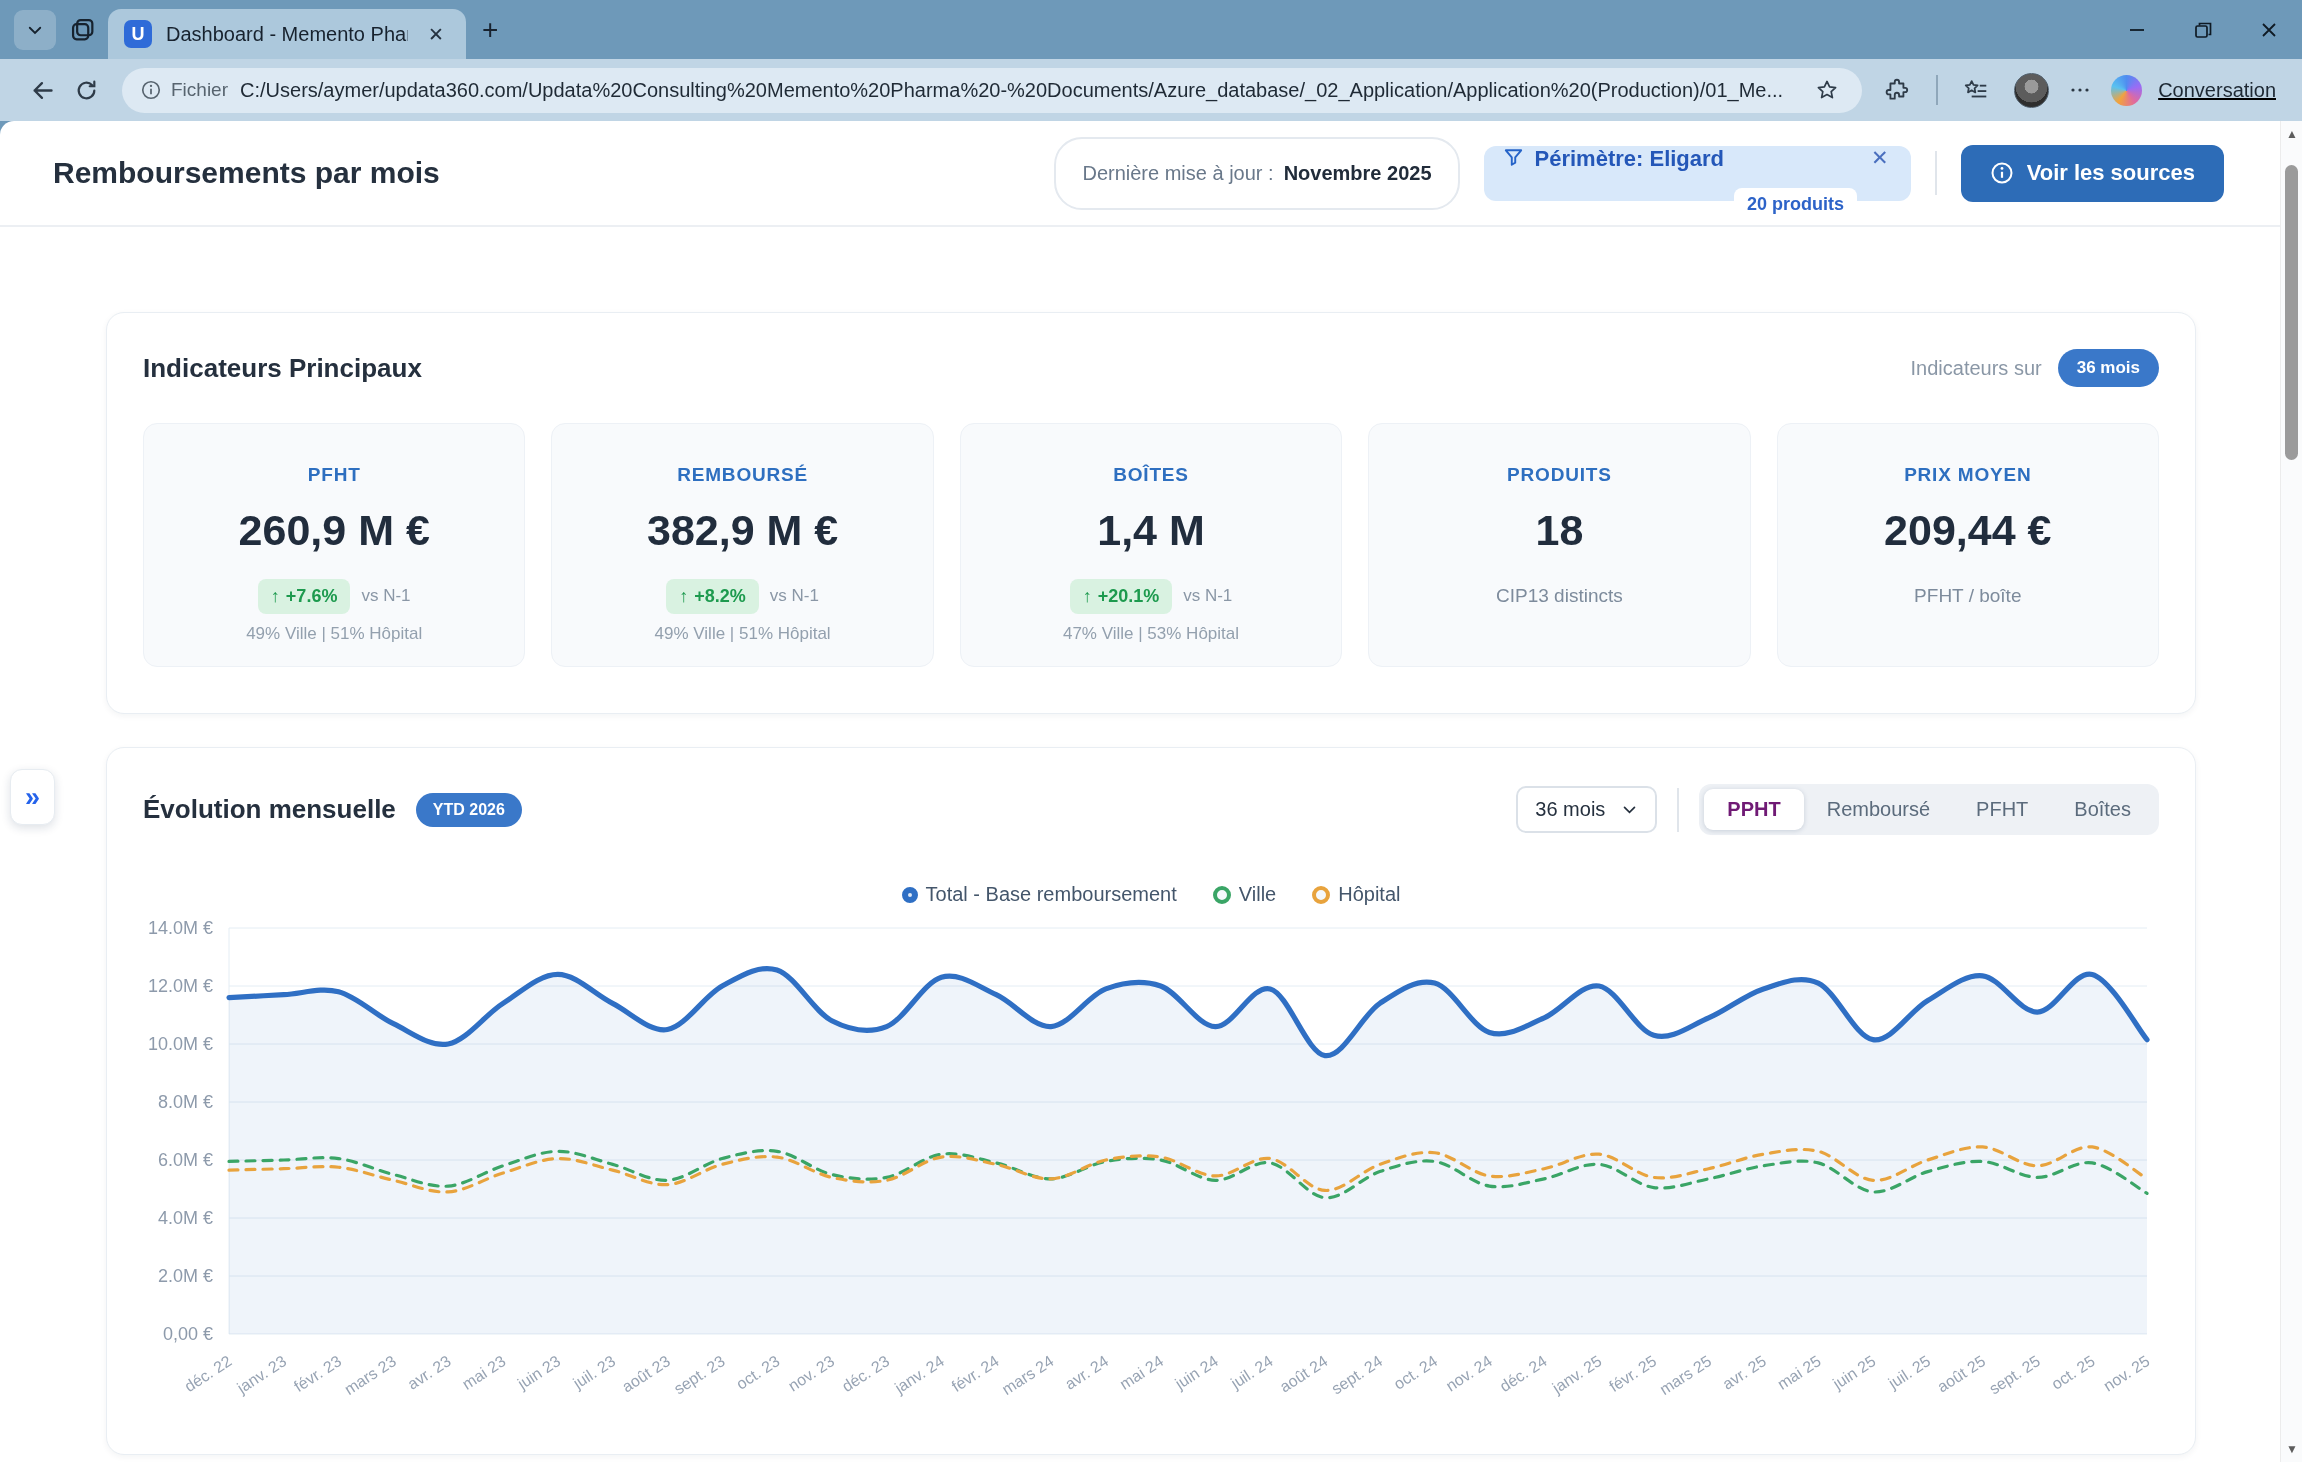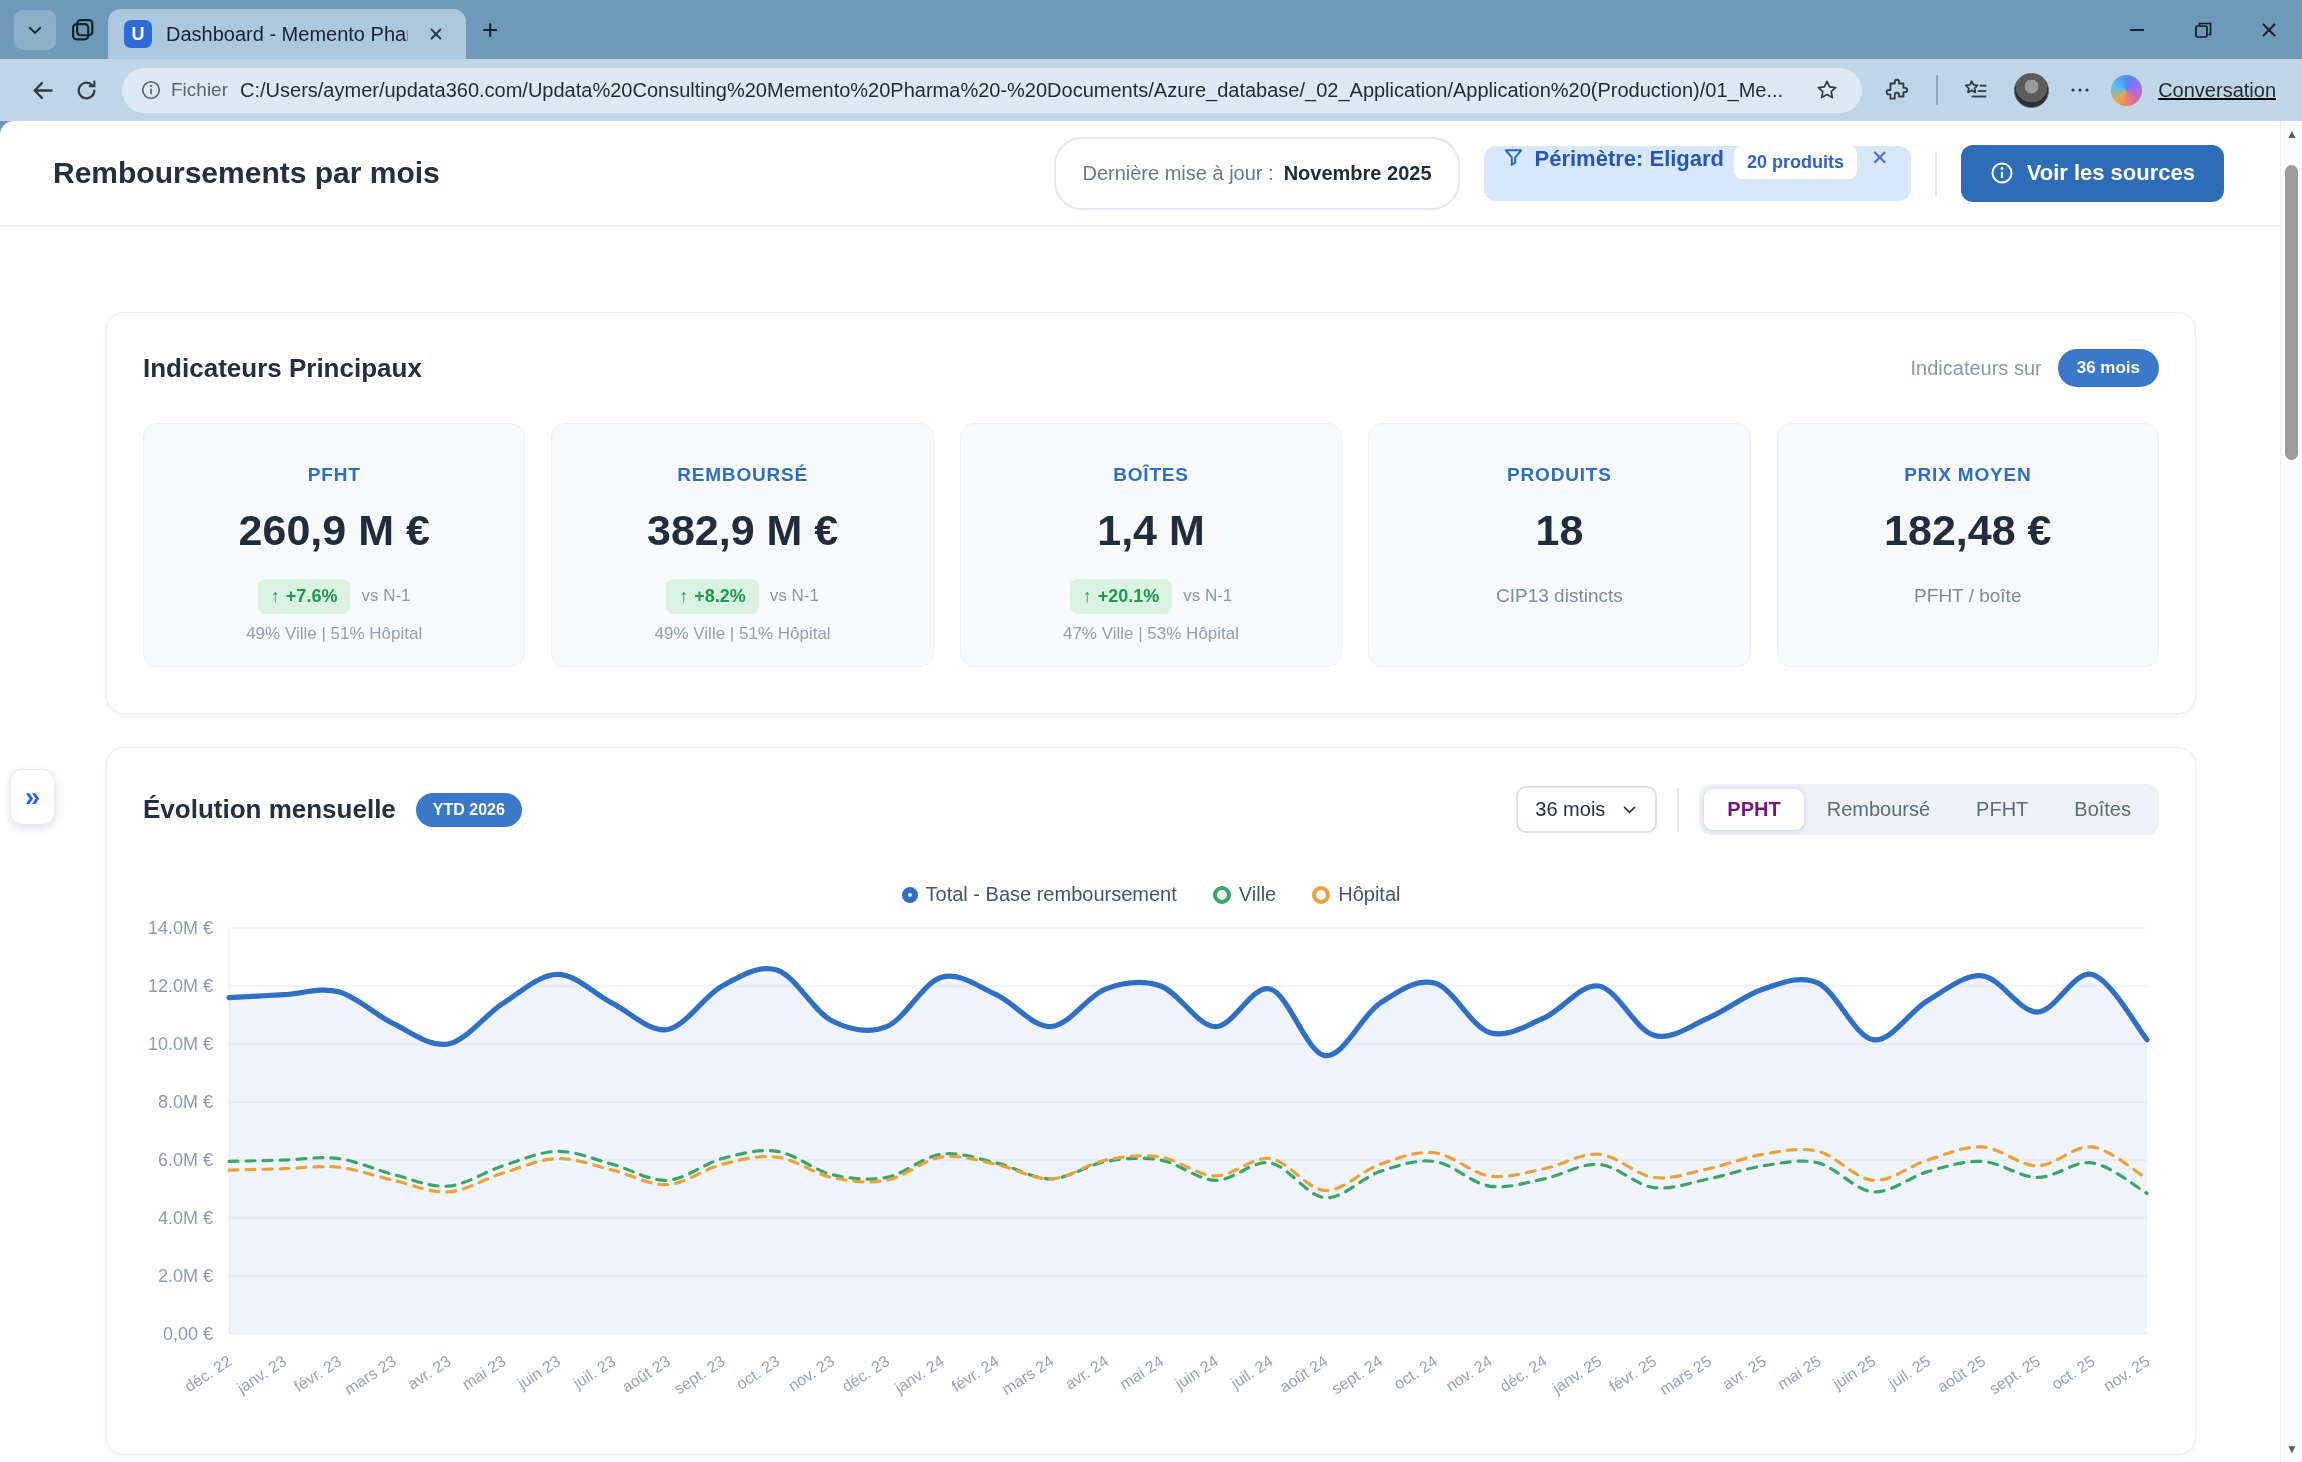--- a/index.html
+++ b/index.html
@@ -43,21 +43,21 @@
   .page-header { height:106px; display:flex; align-items:center; padding:0 78px 0 53px; border-bottom:2px solid #eceff3; }
   .page-title { font-size:30px; font-weight:bold; color:#25303e; }
   .ph-right { margin-left:auto; display:flex; align-items:center; gap:24px; }
   .update-pill { height:73px; border:2px solid #e4e9ef; border-radius:28px; background:#fff; display:flex;
                  align-items:center; gap:10px; padding:0 26px; font-size:20px; }
   .update-label { color:#69788a; }
   .update-value { color:#212c3a; font-weight:bold; }
   .filter-chip { height:55px; background:#d8e8fa; border-radius:12px; display:flex; align-items:flex-start;
                  gap:10px; padding:0 18px; }
   .filter-label { color:#2457b8; font-weight:bold; font-size:22px; }
-  .filter-badge { background:#fff; border-radius:8px; padding:6px 13px; color:#2d63c8; font-weight:bold; font-size:18px; }
+  .filter-badge { background:#fff; border-radius:8px; padding:6px 13px; color:#2d63c8; font-weight:bold; font-size:18px;margin-top:42px; }
   .filter-close { color:#4a6fbe; font-size:21px; padding:0 4px; }
   .vdiv { width:2px; height:44px; background:#e0e5eb; }
   .sources-btn { height:57px; background:#2d6cb7; border:none; border-radius:12px; color:#fff; font-weight:bold;
                  font-size:22px; display:flex; align-items:center; gap:13px; padding:0 29px; font-family:inherit; }
 
   .content { padding:0 106px; }
   .section { background:#fff; border:1px solid #e9eef3; border-radius:18px; box-shadow:0 2px 6px rgba(16,42,67,.05); padding:36px; }
   .section-kpi { margin-top:85px; padding-bottom:46px; }
   .section-head { display:flex; align-items:center; }
   .section-title { font-size:26px; font-weight:bold; color:#25303e; }
@@ -294,21 +294,21 @@
     <div class="kpi-value">18</div>
     <div class="kpi-row3">
 
       <span class="kpi-subtitle">CIP13 distincts</span>
     </div>
 
   </div>
 
   <div class="kpi-card">
     <div class="kpi-title">PRIX MOYEN</div>
-    <div class="kpi-value">182,48 €</div>
+    <div class="kpi-value">209,44 €</div>
     <div class="kpi-row3">
 
       <span class="kpi-subtitle">PFHT / boîte</span>
     </div>
 
   </div>
 </div>
       </div>
 
       <div class="section section-chart">

